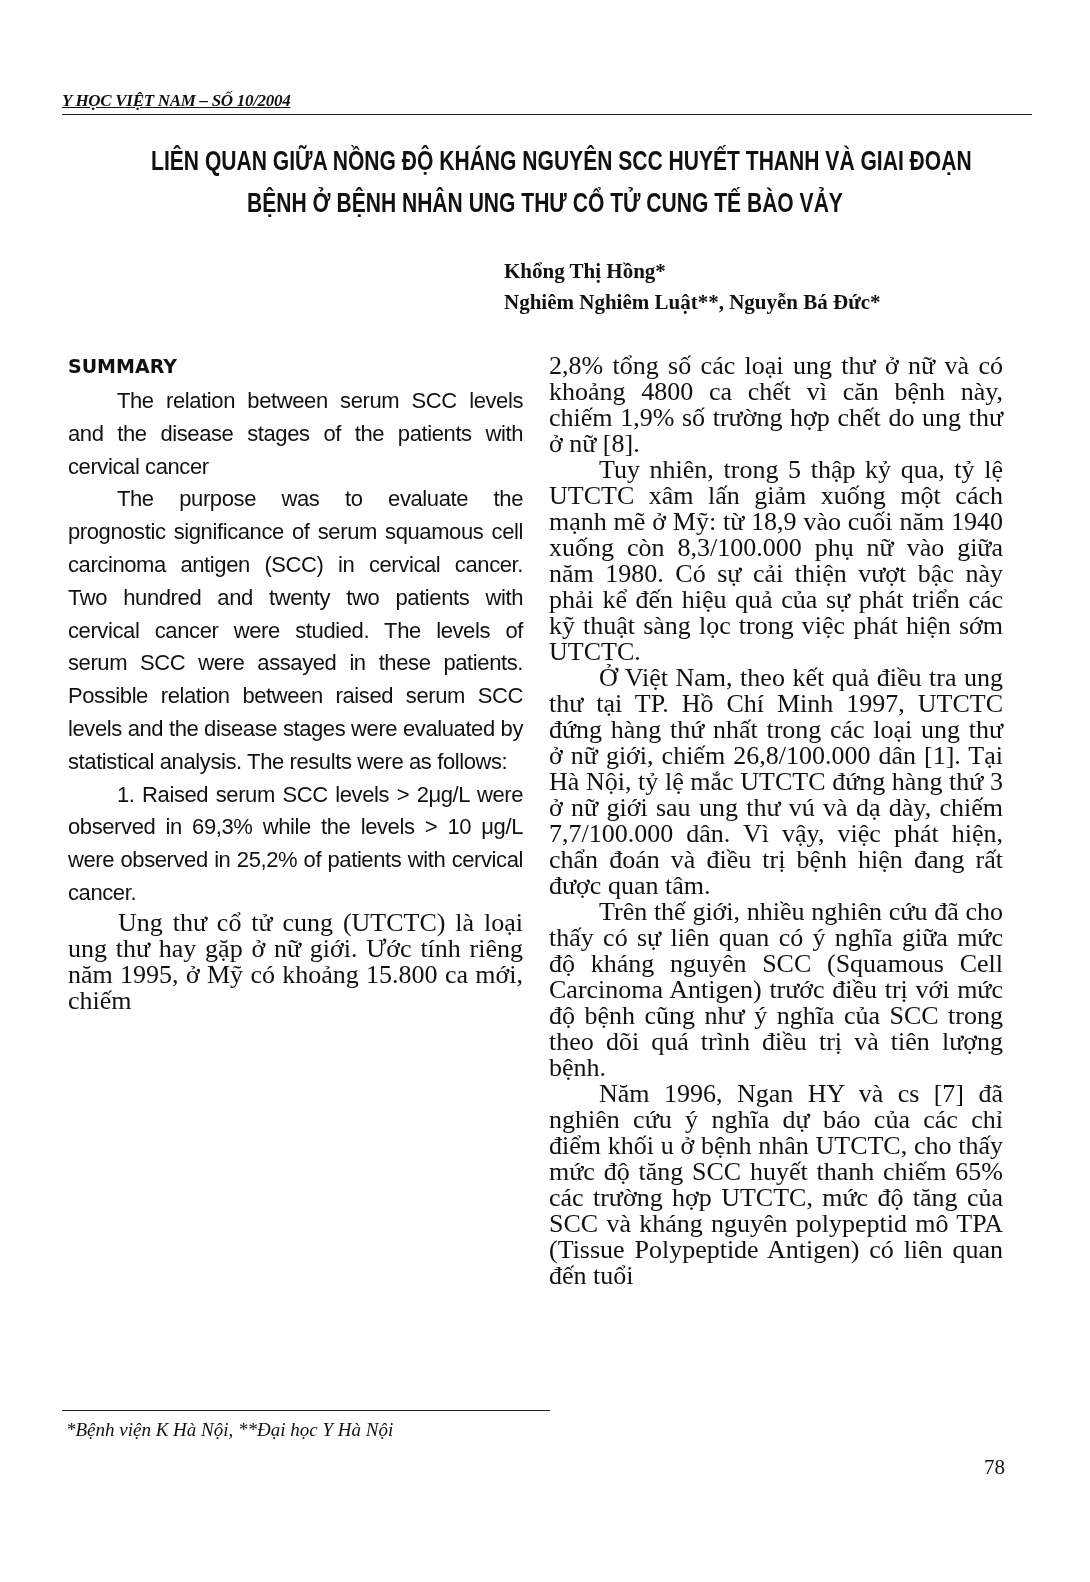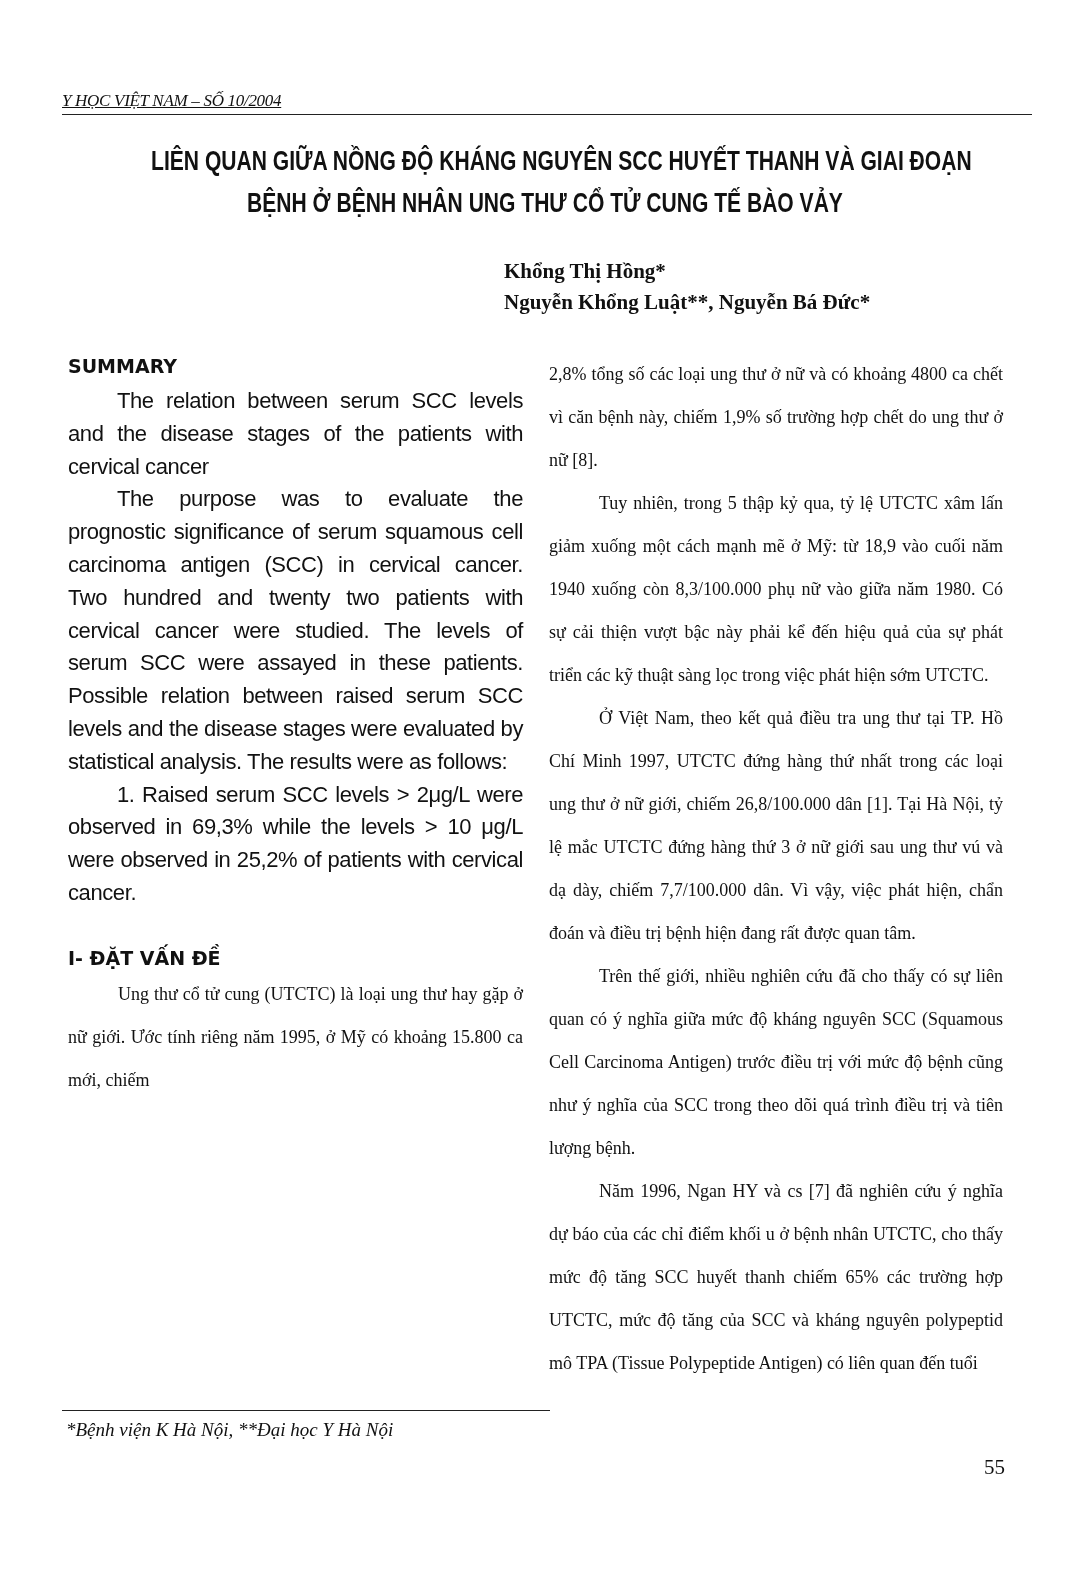--- a/index.html
+++ b/index.html
@@ -18,21 +18,21 @@
     position: absolute;
     left: 62px;
     top: 88px;
     width: 970px;
     height: 26px;
     border-bottom: 1.5px solid #222;
   }
   .journal-header span {
     font-family: "Liberation Serif", serif;
     font-style: italic;
-    font-weight: normal;
+    font-weight: bold;
     font-size: 17px;
     letter-spacing: -0.3px;
     position: absolute;
     left: 0;
     top: 3px;
     text-decoration: underline;
   }
   .title {
     position: absolute;
     left: 40px;
@@ -88,22 +88,22 @@
   .section-heading {
     font-family: "DejaVu Sans", sans-serif;
     font-weight: bold;
     font-size: 19px;
     margin: 33px 0 0 0;
     height: 30px;
     line-height: 30px;
   }
   .vi-para {
     font-family: "Liberation Serif", serif;
-    font-size: 18px;
-    line-height: 43px;
+    font-size: 26px;
+    line-height: 26px;
     text-align: justify;
     margin: 0;
     text-indent: 50px;
   }
   .footnote-rule {
     position: absolute;
     left: 62px;
     top: 1410px;
     width: 488px;
     height: 0;
@@ -133,37 +133,36 @@
   <span>Y HỌC VIỆT NAM – SỐ 10/2004</span>
 </div>
 
 <div class="title">
   <span class="line">LIÊN QUAN GIỮA NỒNG ĐỘ KHÁNG NGUYÊN SCC HUYẾT THANH VÀ GIAI ĐOẠN</span>
   <span class="line">BỆNH Ở BỆNH NHÂN UNG THƯ CỔ TỬ CUNG TẾ BÀO VẢY</span>
 </div>
 
 <div class="authors">
   <div>Khổng Thị Hồng*</div>
-  <div>Nguyễn Khổng Luật**, Nguyễn Bá Đức*</div>
+  <div>Nghiêm Nghiêm Luật**, Nguyễn Bá Đức*</div>
 </div>
 
 <div class="col col-left">
   <div class="summary-heading">SUMMARY</div>
   <p class="en-para">The relation between serum SCC levels and the disease stages of the patients with cervical cancer</p>
   <p class="en-para">The purpose was to evaluate the prognostic significance of serum squamous cell carcinoma antigen (SCC) in cervical cancer. Two hundred and twenty two patients with cervical cancer were studied. The levels of serum SCC were assayed in these patients. Possible relation between raised serum SCC levels and the disease stages were evaluated by statistical analysis. The results were as follows:</p>
   <p class="en-para">1. Raised serum SCC levels &gt; 2μg/L were observed in 69,3% while the levels &gt; 10 μg/L were observed in 25,2% of patients with cervical cancer.</p>
 
-  <div class="section-heading">I- ĐẶT VẤN ĐỀ</div>
   <p class="vi-para">Ung thư cổ tử cung (UTCTC) là loại ung thư hay gặp ở nữ giới. Ước tính riêng năm 1995, ở Mỹ có khoảng 15.800 ca mới, chiếm</p>
 </div>
 
 <div class="col col-right">
   <p class="vi-para" style="text-indent:0">2,8% tổng số các loại ung thư ở nữ và có khoảng 4800 ca chết vì căn bệnh này, chiếm 1,9% số trường hợp chết do ung thư ở nữ [8].</p>
   <p class="vi-para">Tuy nhiên, trong 5 thập kỷ qua, tỷ lệ UTCTC xâm lấn giảm xuống một cách mạnh mẽ ở Mỹ: từ 18,9 vào cuối năm 1940 xuống còn 8,3/100.000 phụ nữ vào giữa năm 1980. Có sự cải thiện vượt bậc này phải kể đến hiệu quả của sự phát triển các kỹ thuật sàng lọc trong việc phát hiện sớm UTCTC.</p>
   <p class="vi-para">Ở Việt Nam, theo kết quả điều tra ung thư tại TP. Hồ Chí Minh 1997, UTCTC đứng hàng thứ nhất trong các loại ung thư ở nữ giới, chiếm 26,8/100.000 dân [1]. Tại Hà Nội, tỷ lệ mắc UTCTC đứng hàng thứ 3 ở nữ giới sau ung thư vú và dạ dày, chiếm 7,7/100.000 dân. Vì vậy, việc phát hiện, chẩn đoán và điều trị bệnh hiện đang rất được quan tâm.</p>
   <p class="vi-para">Trên thế giới, nhiều nghiên cứu đã cho thấy có sự liên quan có ý nghĩa giữa mức độ kháng nguyên SCC (Squamous Cell Carcinoma Antigen) trước điều trị với mức độ bệnh cũng như ý nghĩa của SCC trong theo dõi quá trình điều trị và tiên lượng bệnh.</p>
   <p class="vi-para">Năm 1996, Ngan HY và cs [7] đã nghiên cứu ý nghĩa dự báo của các chỉ điểm khối u ở bệnh nhân UTCTC, cho thấy mức độ tăng SCC huyết thanh chiếm 65% các trường hợp UTCTC, mức độ tăng của SCC và kháng nguyên polypeptid mô TPA (Tissue Polypeptide Antigen) có liên quan đến tuổi</p>
 </div>
 
 <div class="footnote-rule"></div>
 <div class="footnote">*Bệnh viện K Hà Nội, **Đại học Y Hà Nội</div>
 
-<div class="page-number">55</div>
+<div class="page-number">78</div>
 
 </body></html>

